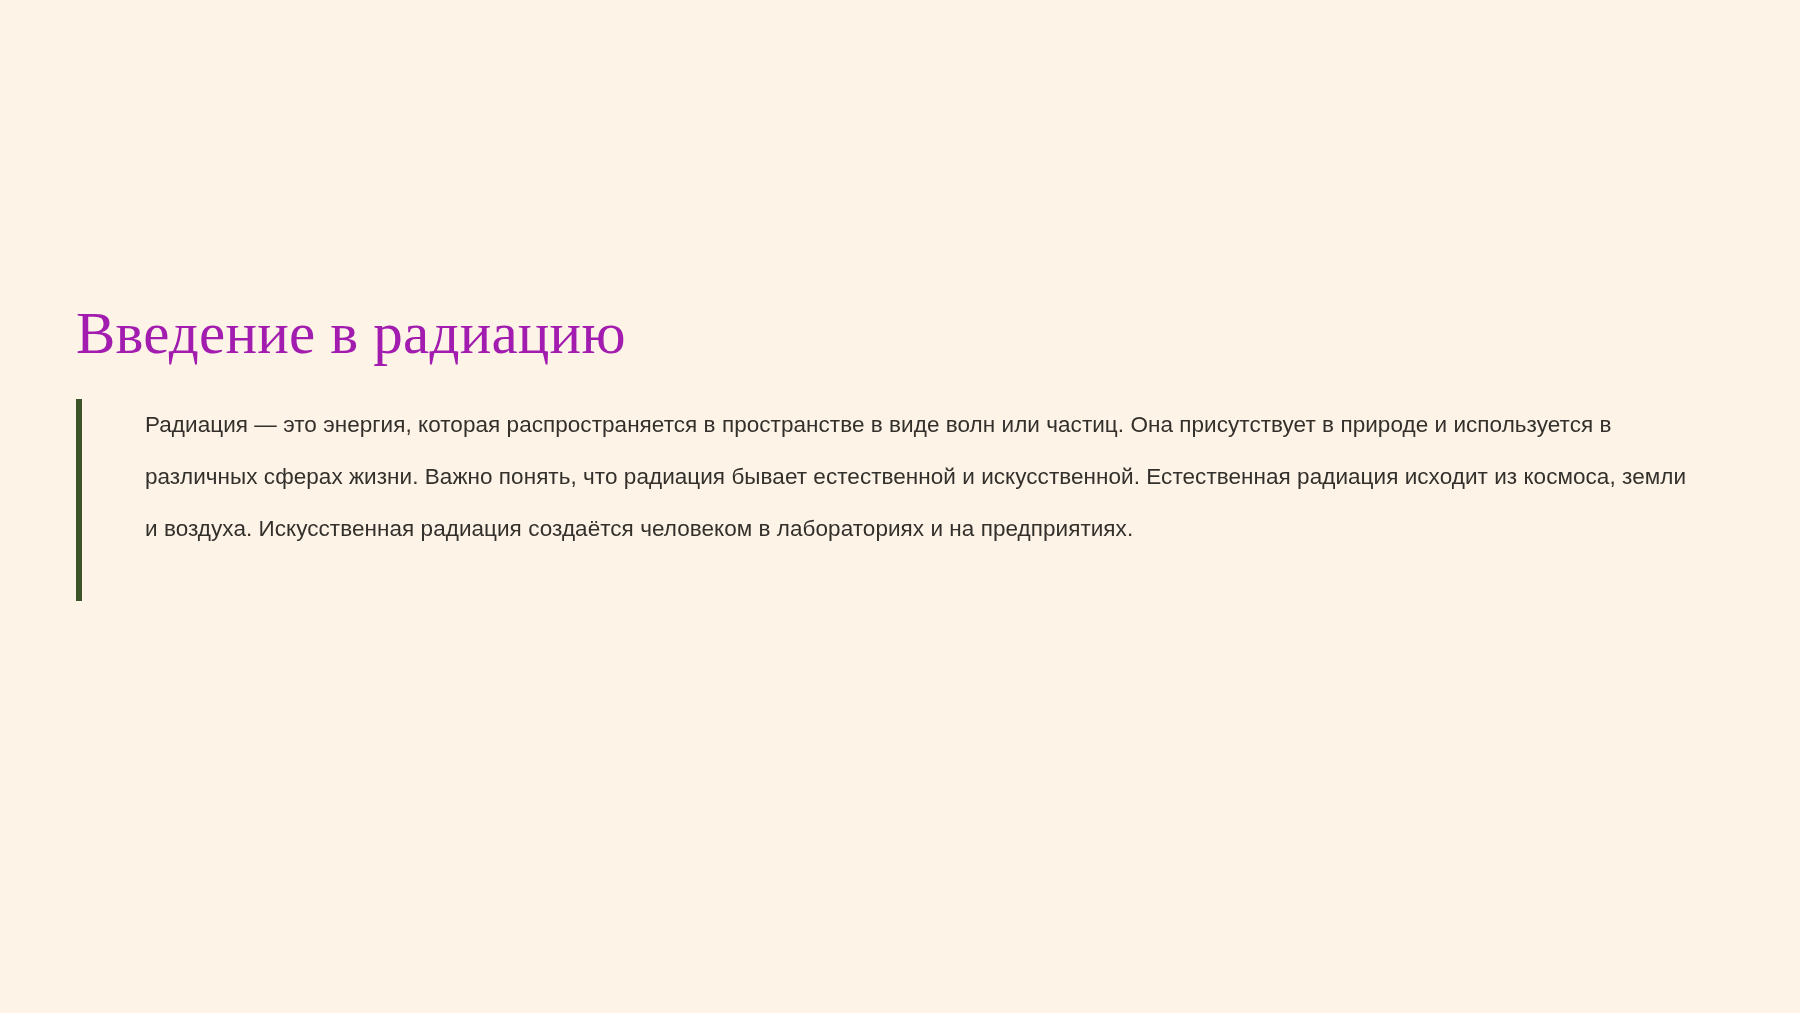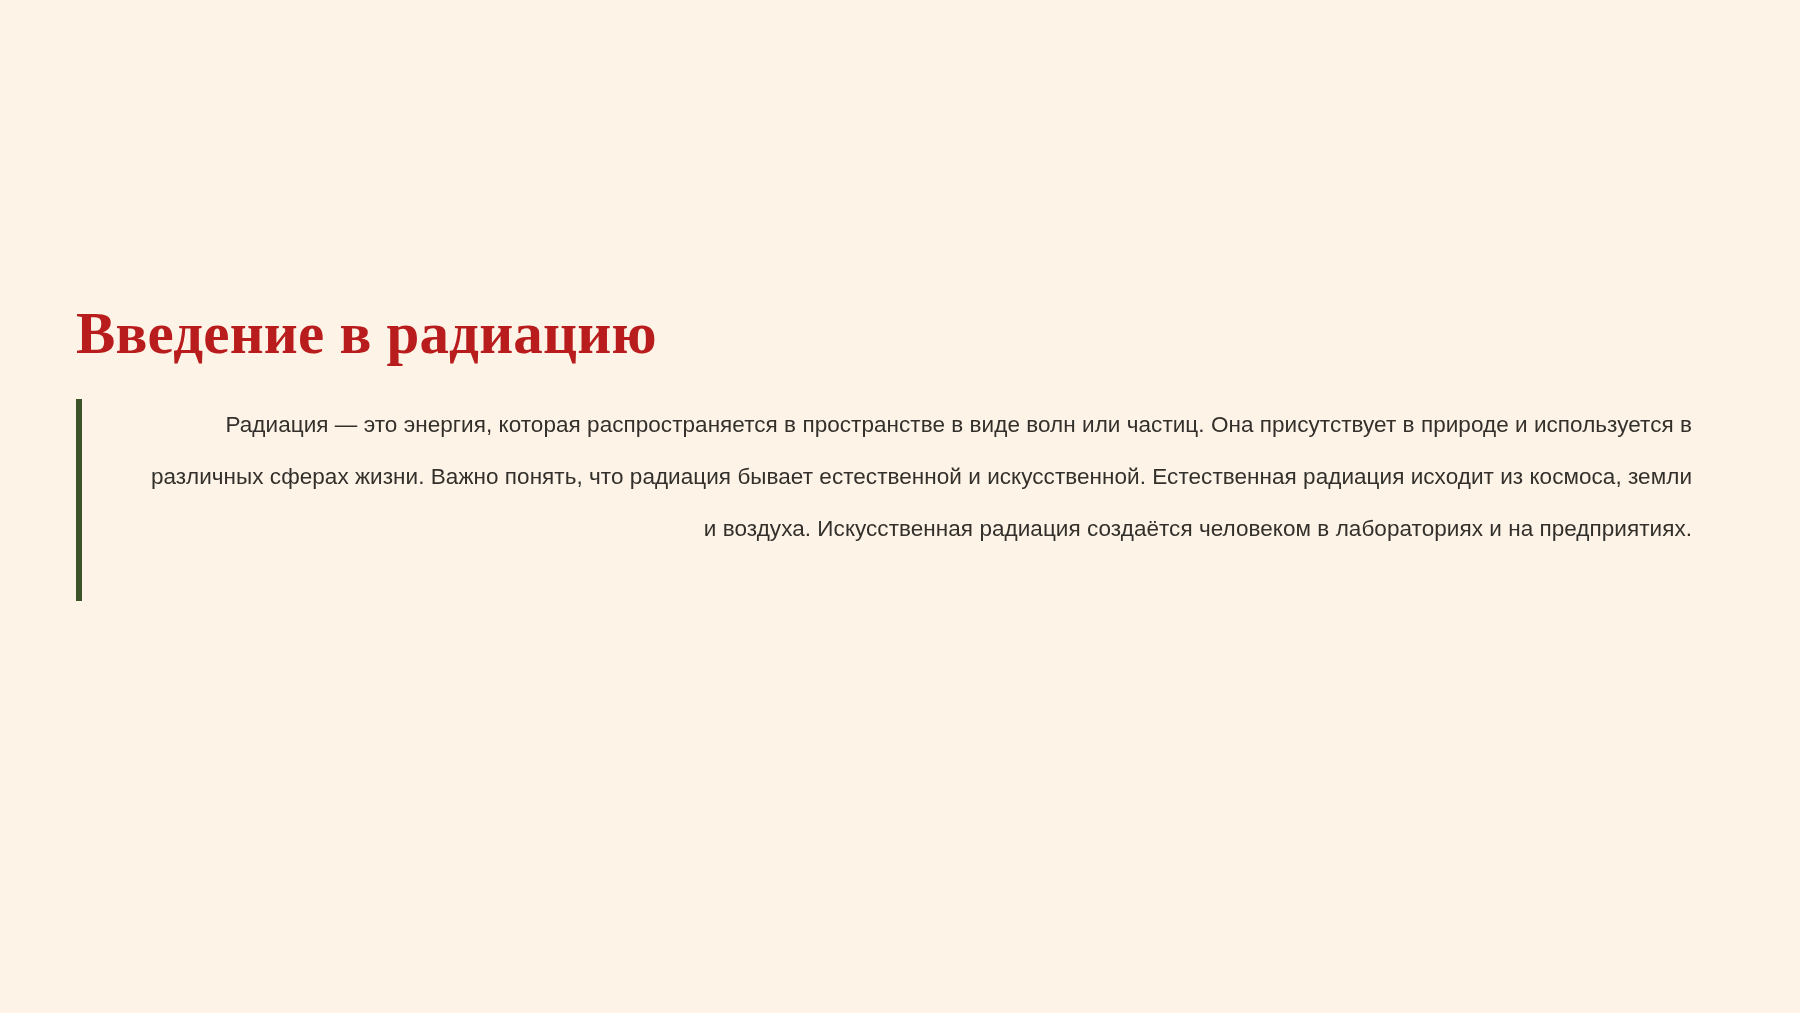--- a/index.html
+++ b/index.html
@@ -28,54 +28,54 @@
     position: absolute;
     left: 76px;
     top: 300px;
     width: 1640px;
   }
 
   .page-title {
     margin: 0;
     padding: 0;
     font-family: "Liberation Serif", "DejaVu Serif", serif;
-    font-weight: 700;
+    font-weight: 400;
     font-size: 59px;
     line-height: 1.12;
     letter-spacing: 0.2px;
-    color: #b91c1c;
+    color: #a21caf;
     white-space: nowrap;
   }
 
   .quote-wrap {
     position: relative;
     margin-top: 33px;
     padding-left: 57px;
     box-sizing: border-box;
   }
 
   .accent-bar {
     position: absolute;
     left: 0;
     top: 0;
     width: 6px;
     height: 202px;
     background: #3C5228;
   }
 
   .body-paragraph {
-    margin: 4px;
+    margin: 12px;
     padding: 0;
     width: 1555px;
     font-family: "Liberation Sans", sans-serif;
     font-weight: 400;
     font-size: 22.5px;
     line-height: 52px;
     color: #33302C;
-    text-align: right;
+    text-align: left;
     letter-spacing: 0.05px;
   }
 </style>
 </head>
 <body>
 
 <div class="slide">
 
   <div class="content-block">
 

